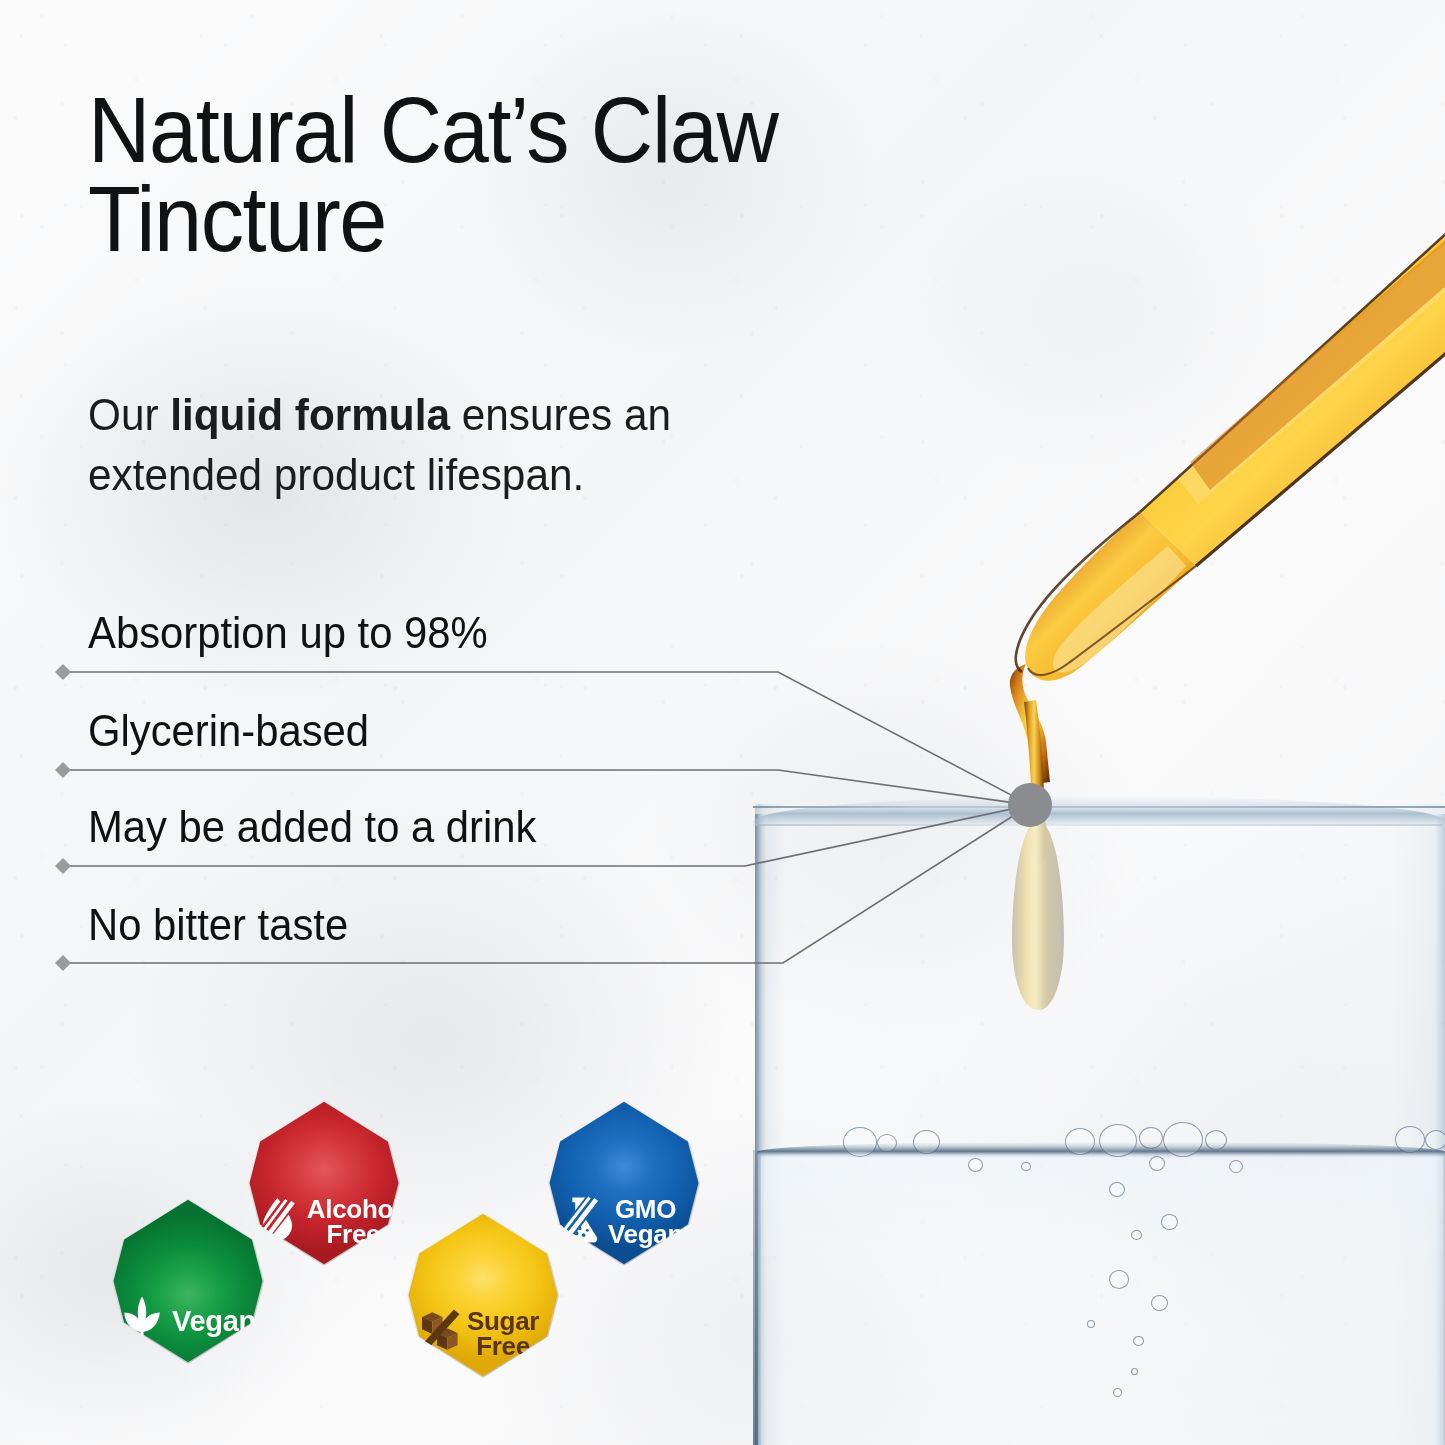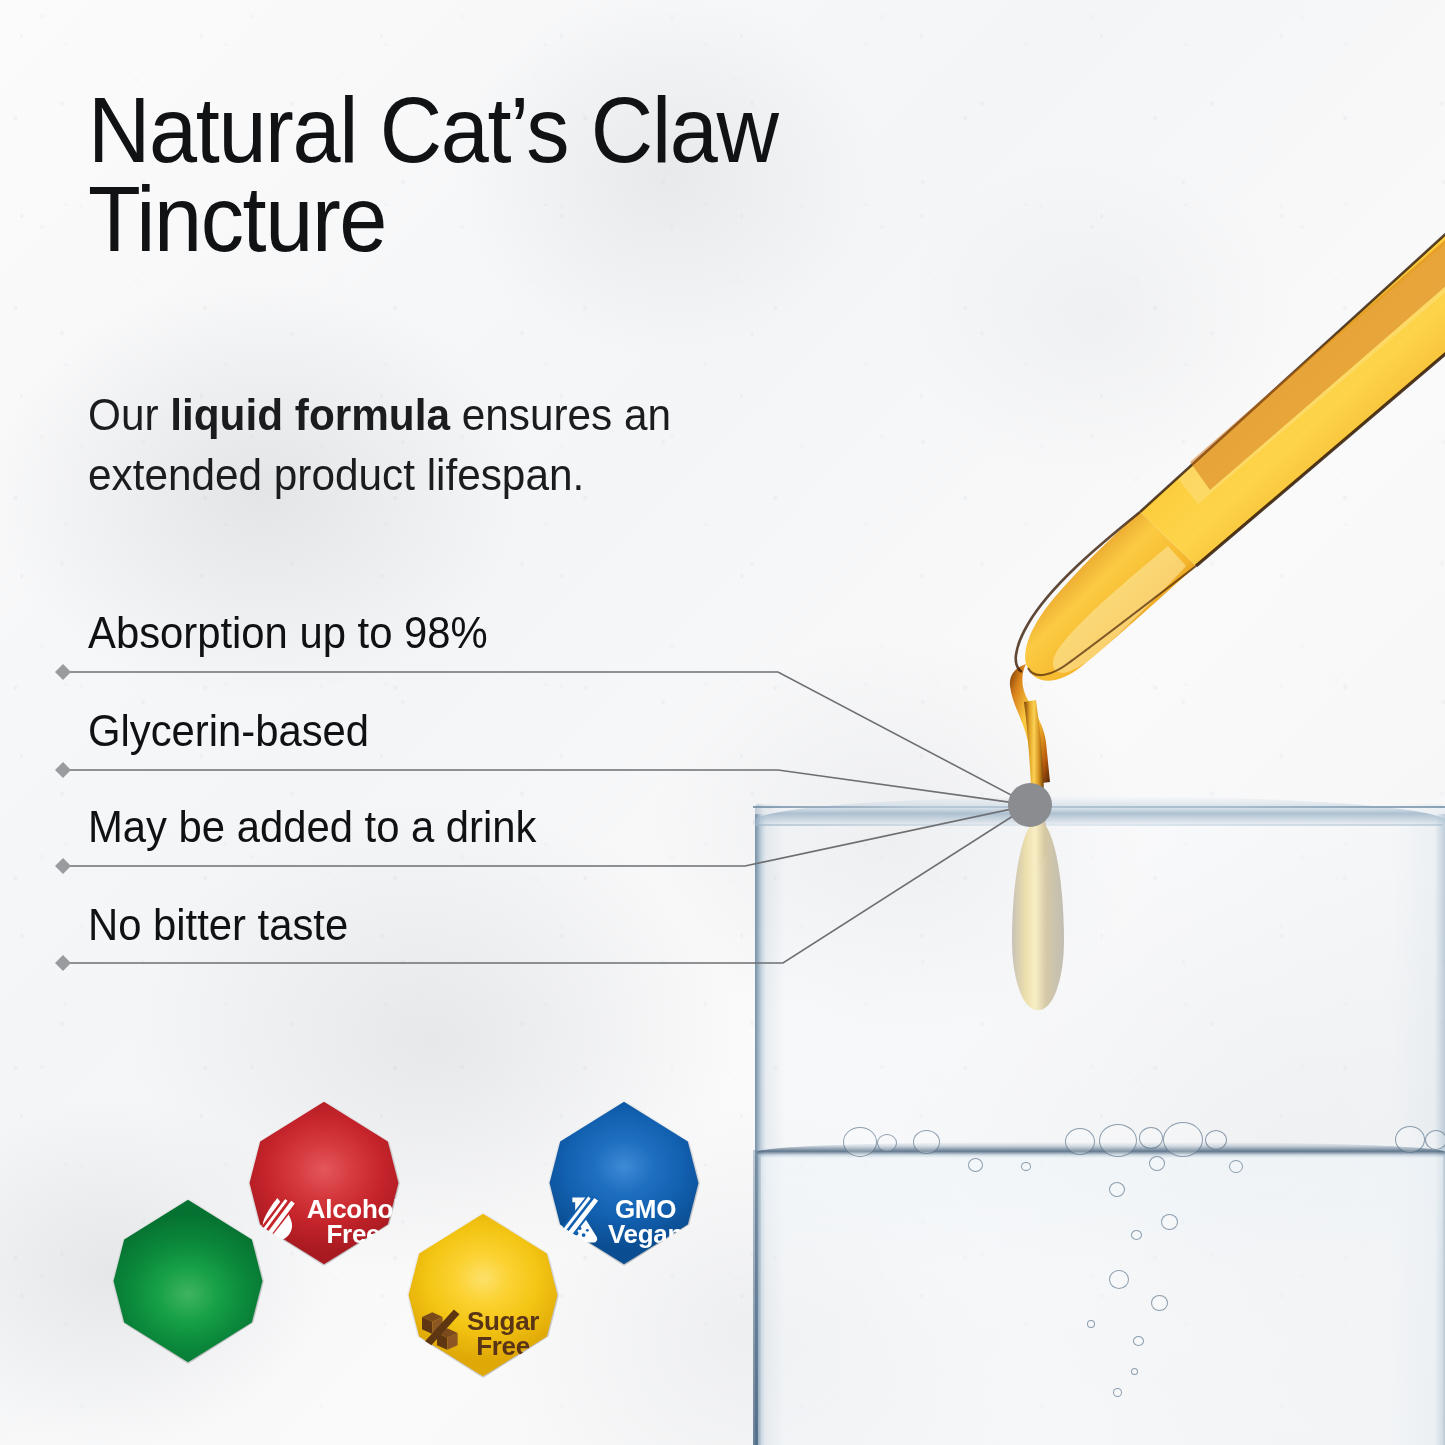--- a/index.html
+++ b/index.html
@@ -294,20 +294,29 @@
 
   <div class="feat-label" id="f0">Absorption up to 98%</div>
   <div class="feat-label" id="f1">Glycerin-based</div>
   <div class="feat-label" id="f2">May be added to a drink</div>
   <div class="feat-label" id="f3">No bitter taste</div>
 
   <div class="badges">
 
     <div class="badge" style="left:112px; top:1198px;">
       <div class="badge-hex" style="background:radial-gradient(ellipse 90px 80px at 50% 58%, #3fb45f 0%, #17a046 34%, #0b8a3c 62%, #067231 100%);"></div>
+      <div class="badge-inner">
+        <svg class="badge-icon" viewBox="0 0 64 64">
+          <path d="M32 7 C38 17 38 31 32 43 C26 31 26 17 32 7 Z" fill="#fff"></path>
+          <path d="M13 24 C25 24 33 33 34 45 C22 45 14 36 13 24 Z" fill="#fff"></path>
+          <path d="M51 24 C50 36 42 45 30 45 C31 33 39 24 51 24 Z" fill="#fff"></path>
+          <rect x="30.4" y="36" width="3.2" height="16" rx="1.6" fill="#fff"></rect>
+        </svg>
+        <div class="badge-text" style="color:#ffffff; font-size:29px;">Vegan</div>
+      </div>
     </div>
 
     <div class="badge" style="left:248px; top:1100px;">
       <div class="badge-hex" style="background:radial-gradient(ellipse 92px 82px at 50% 42%, #e4575b 0%, #d53a3f 32%, #c5242b 64%, #a81a20 100%);"></div>
       <div class="badge-inner">
         <svg class="badge-icon" viewBox="0 0 64 64" style="margin-bottom:4px;">
           <path d="M32 8 C32 8 48 27 48 38 A16 16 0 0 1 16 38 C16 27 32 8 32 8 Z" fill="#fff"></path>
           <path d="M45 9 L53 15 L20 57 L12 51 Z" fill="#c5242b"></path>
           <path d="M47 11 L51 14 L21 54 L17 51 Z" fill="#fff"></path>
           <path d="M39 7 L44 11 L13 52 L8 48 Z" fill="#c5242b"></path>

